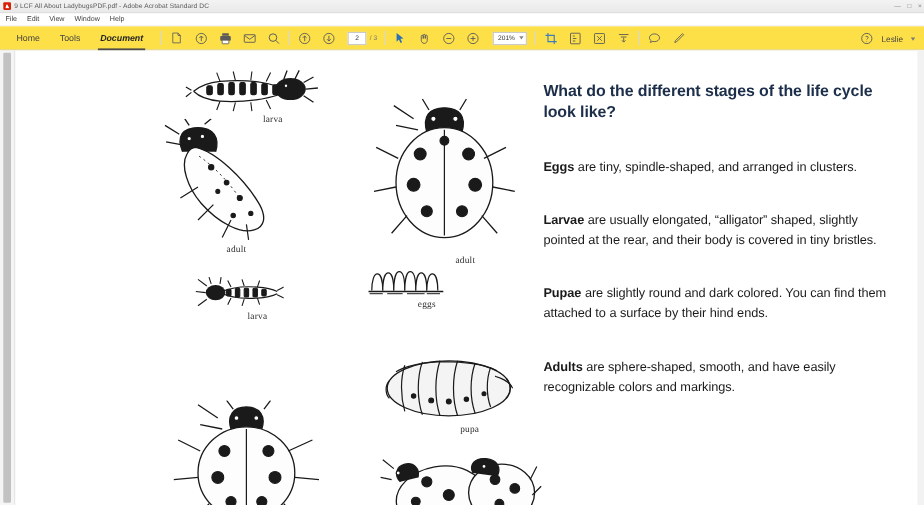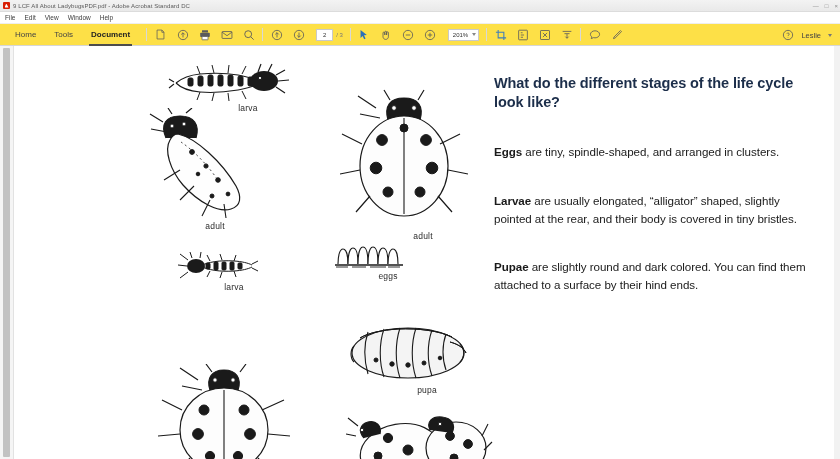--- a/index.html
+++ b/index.html
@@ -74,21 +74,21 @@
   .tabs { display: flex; align-items: center; gap: 0; height: 22px; }
   .tab {
     font-size: 8px;
     color: #444;
     padding: 0 9px;
     height: 22px;
     display: flex; align-items: center;
     position: relative;
     white-space: nowrap;
   }
-  .tab.active { font-weight: bold; color: #222; }
+  .tab.active { font-weight: bold; color: #222; font-style: italic; }
   .tab.active::after {
     content: "";
     position: absolute; left: 7px; right: 7px; bottom: 0;
     height: 2px; background: #4d4d4d;
   }
   .tgroup { display: flex; align-items: center; gap: 9px; }
   .sep {
     width: 1px; height: 13px;
     background: #d8d8d8;
     margin: 0 7px;
@@ -193,21 +193,21 @@
     position: relative;
     flex: 0 0 auto;
   }
   .fig {
     position: absolute;
     display: flex;
     flex-direction: column;
     align-items: center;
   }
   .fig-label {
-    font-family: Liberation Sans, sans-serif;
+    font-family: Liberation Serif, serif;
     font-size: 8.5px;
     color: #2b2b2b;
     margin-top: 1px;
     letter-spacing: 0.2px;
     padding-left: 36px;
   }
   .fig svg { display: block; }
 
   
   .textcol {
@@ -615,18 +615,21 @@
 
         <p class="doc-para">
           <b>Eggs</b><span> are tiny, spindle-shaped, and arranged in clusters.</span>
         </p>
         <p class="doc-para">
           <b>Larvae</b><span> are usually elongated, “alligator” shaped, slightly pointed at the rear, and their body is covered in tiny bristles.</span>
         </p>
         <p class="doc-para">
           <b>Pupae</b><span> are slightly round and dark colored. You can find them attached to a surface by their hind ends.</span>
         </p>
+        <p class="doc-para">
+          <b>Adults</b><span> are sphere-shaped, smooth, and have easily recognizable colors and markings.</span>
+        </p>
       </div>
 
     </div>
     <div class="doc-scrollbar"></div>
   </div>
 </div>
 
 </body></html>

